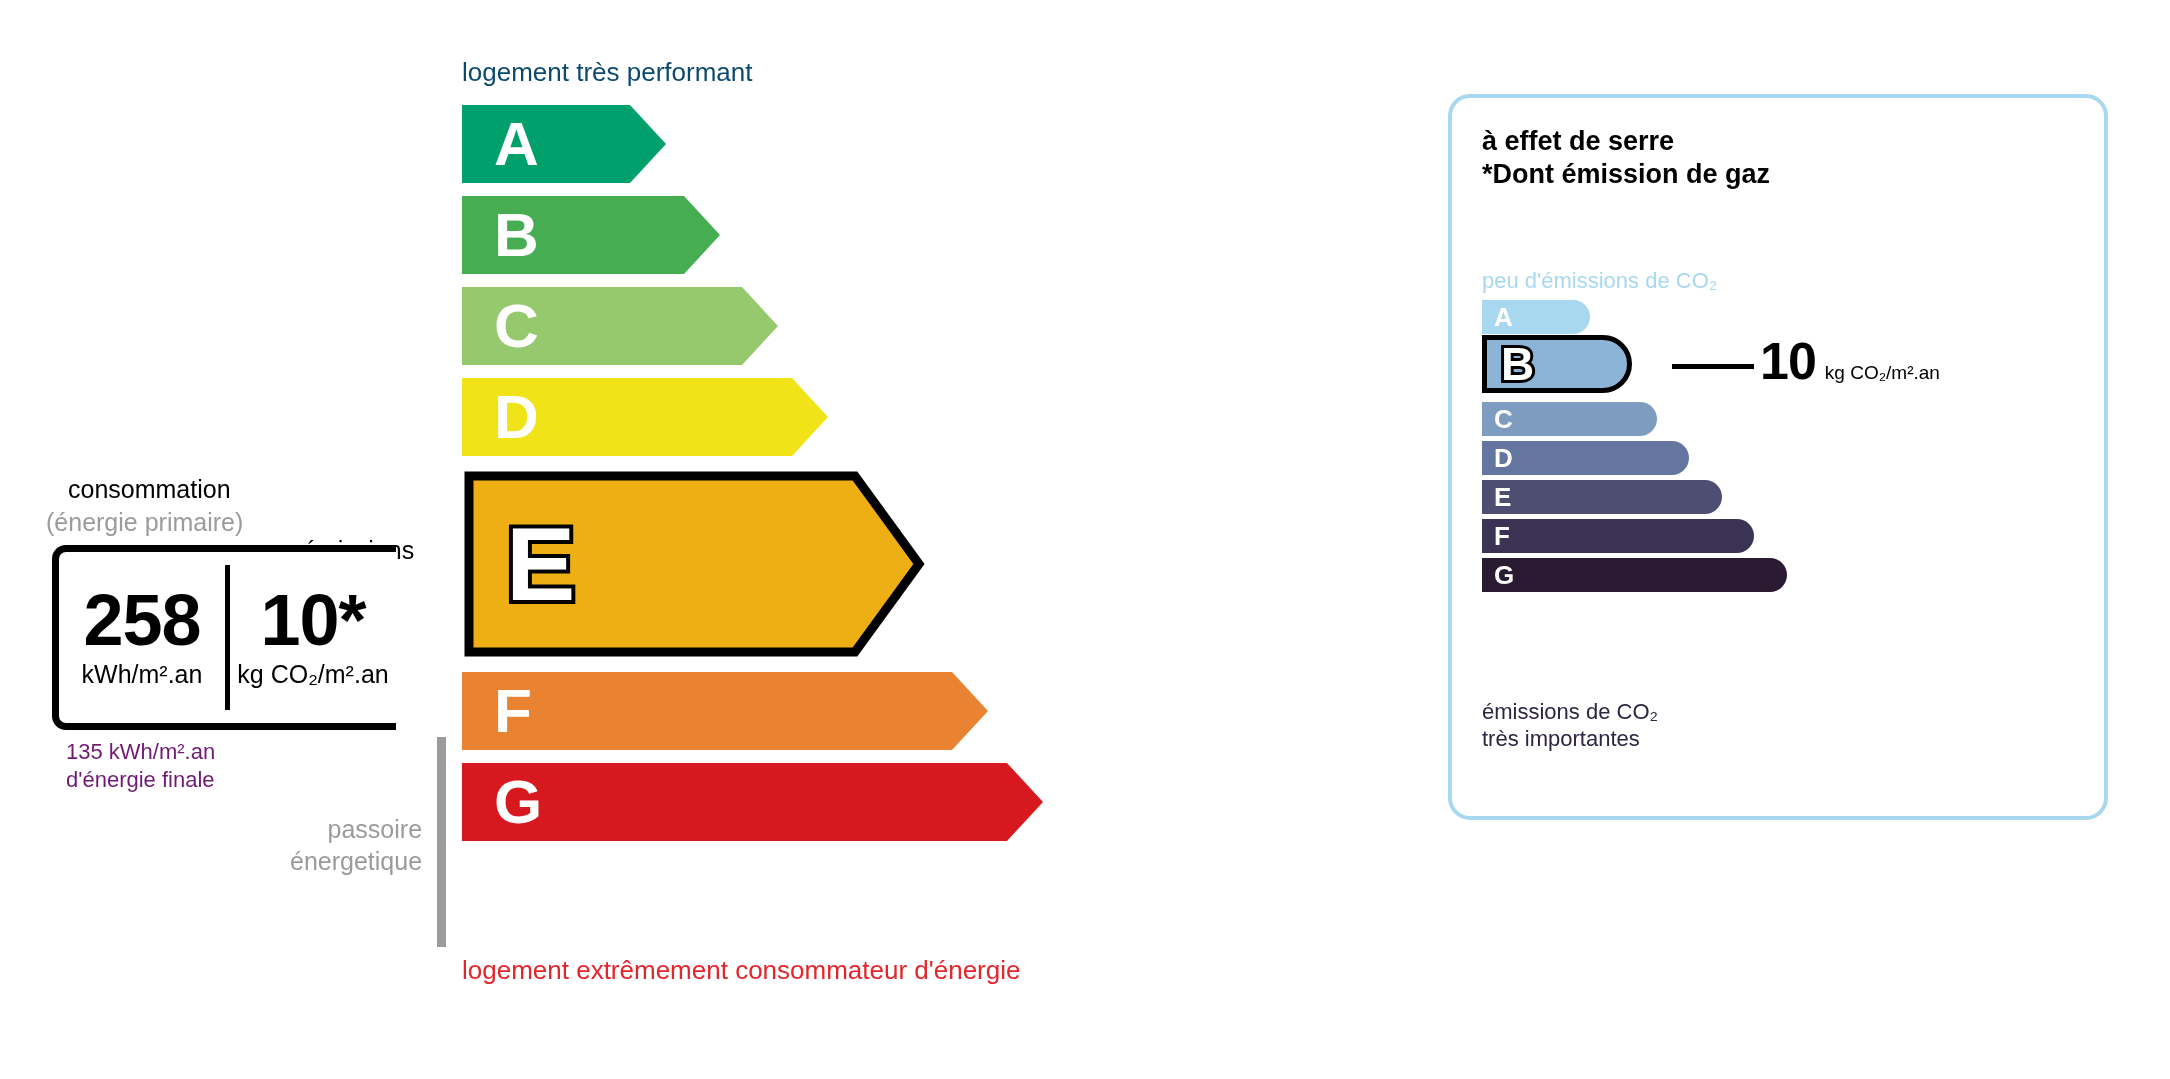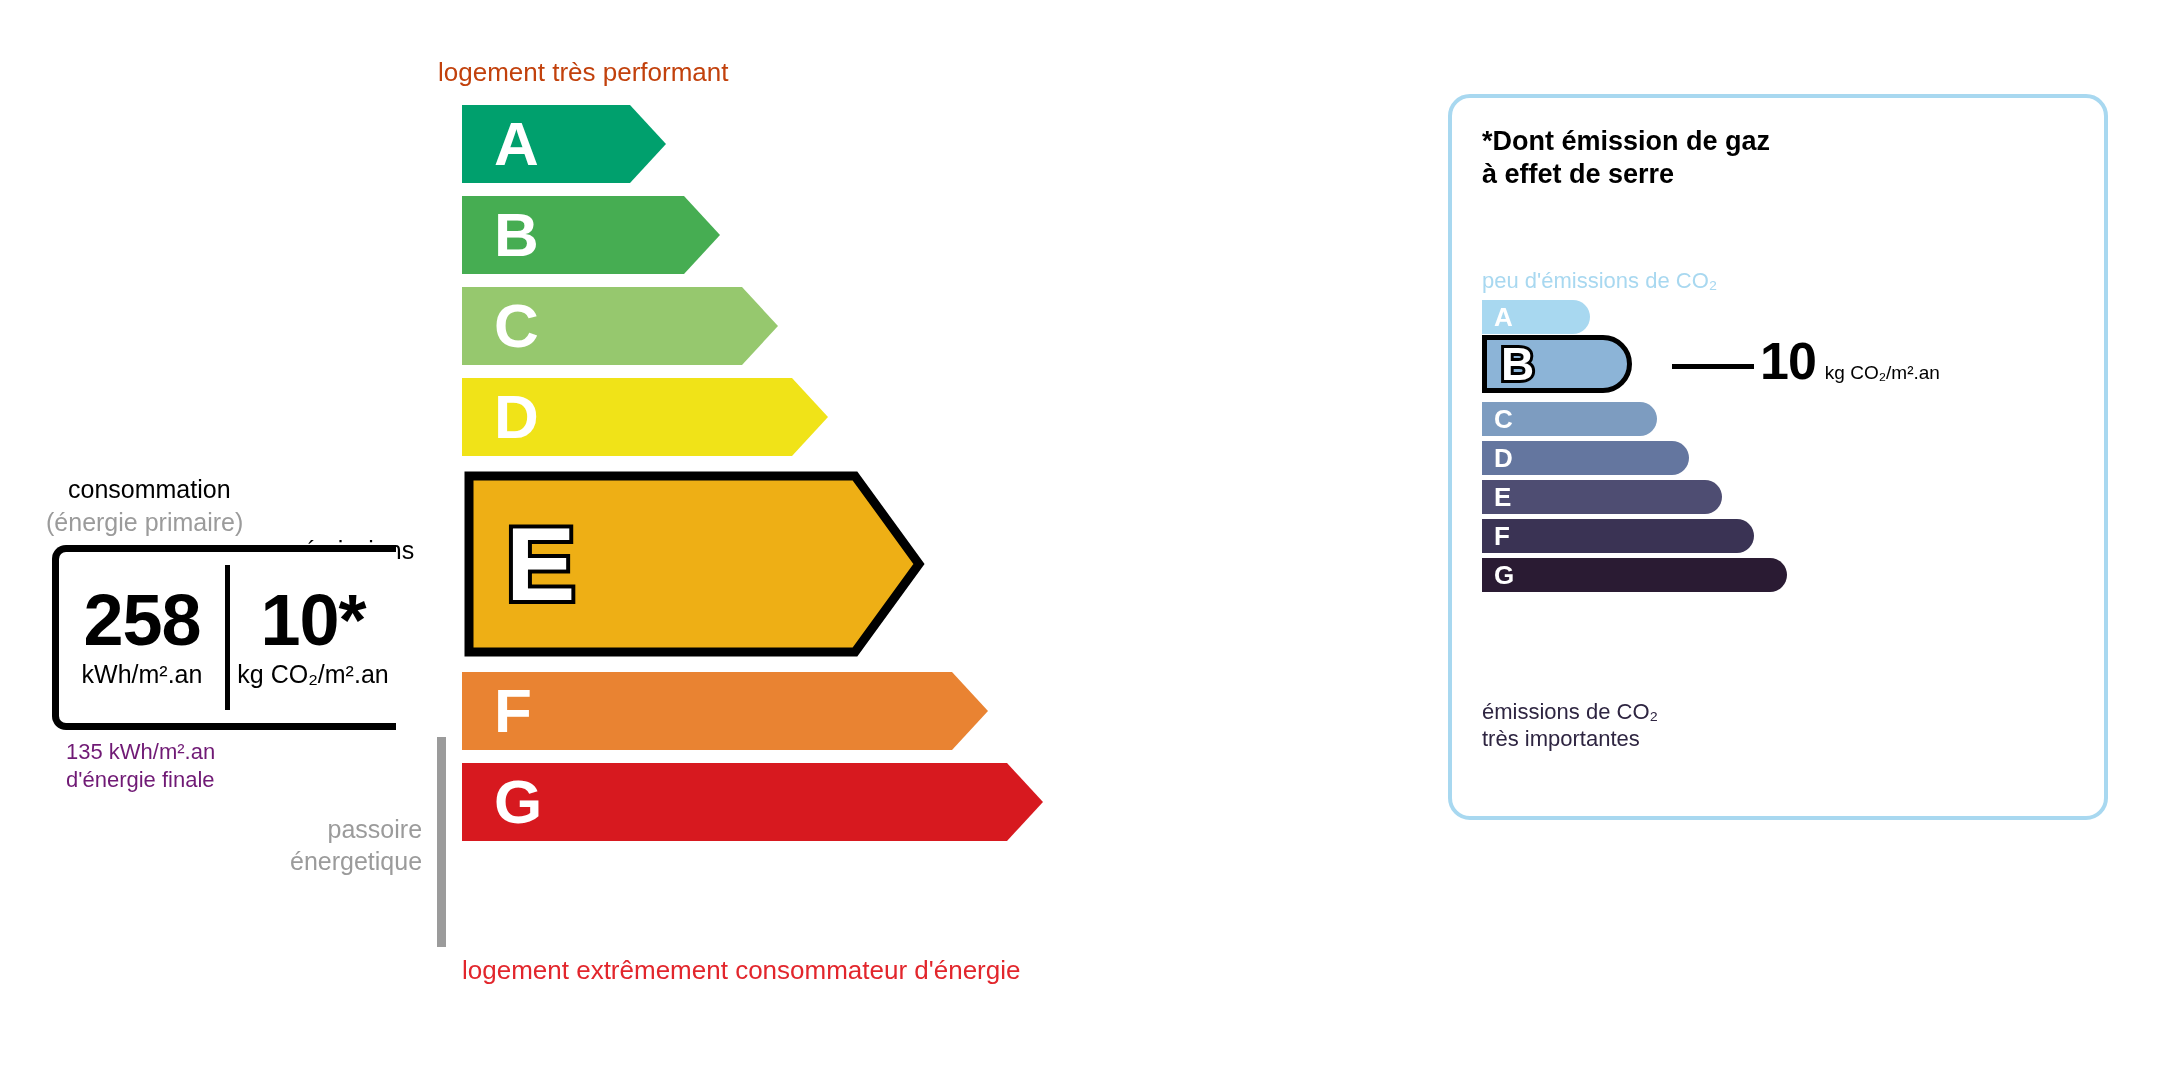--- a/index.html
+++ b/index.html
@@ -19,24 +19,24 @@
   #dpe-panel {
     position: absolute;
     left: 0;
     top: 0;
     width: 1400px;
     height: 1079px;
   }
 
   .top-caption {
     position: absolute;
-    left: 438px;
+    left: 462px;
     top: 57px;
     font-size: 26px;
-    color: #c2410c;
+    color: #0c4a6e;
     white-space: nowrap;
   }
   .bottom-caption {
     position: absolute;
     left: 462px;
     top: 955px;
     font-size: 26px;
     color: #e2262c;
     white-space: nowrap;
   }
@@ -358,22 +358,22 @@
   <div class="lbl-passoire">
     <div>passoire</div>
     <div>énergetique</div>
   </div>
 
   <div class="bottom-caption">logement extrêmement consommateur d'énergie</div>
 </div>
 
 <div id="co2-panel">
   <div class="co2-title">
+    <div>à effet de serre</div>
     <div>*Dont émission de gaz</div>
-    <div>à effet de serre</div>
   </div>
 
   <div class="co2-top-caption">peu d'émissions de CO₂</div>
 
   <div id="co2-bars">
       <div class="co2-row">
         <div class="co2-bar" style="width: 108px; background: rgb(168, 216, 240);">
           <span class="co2-letter">A</span>
         </div>
       </div>

